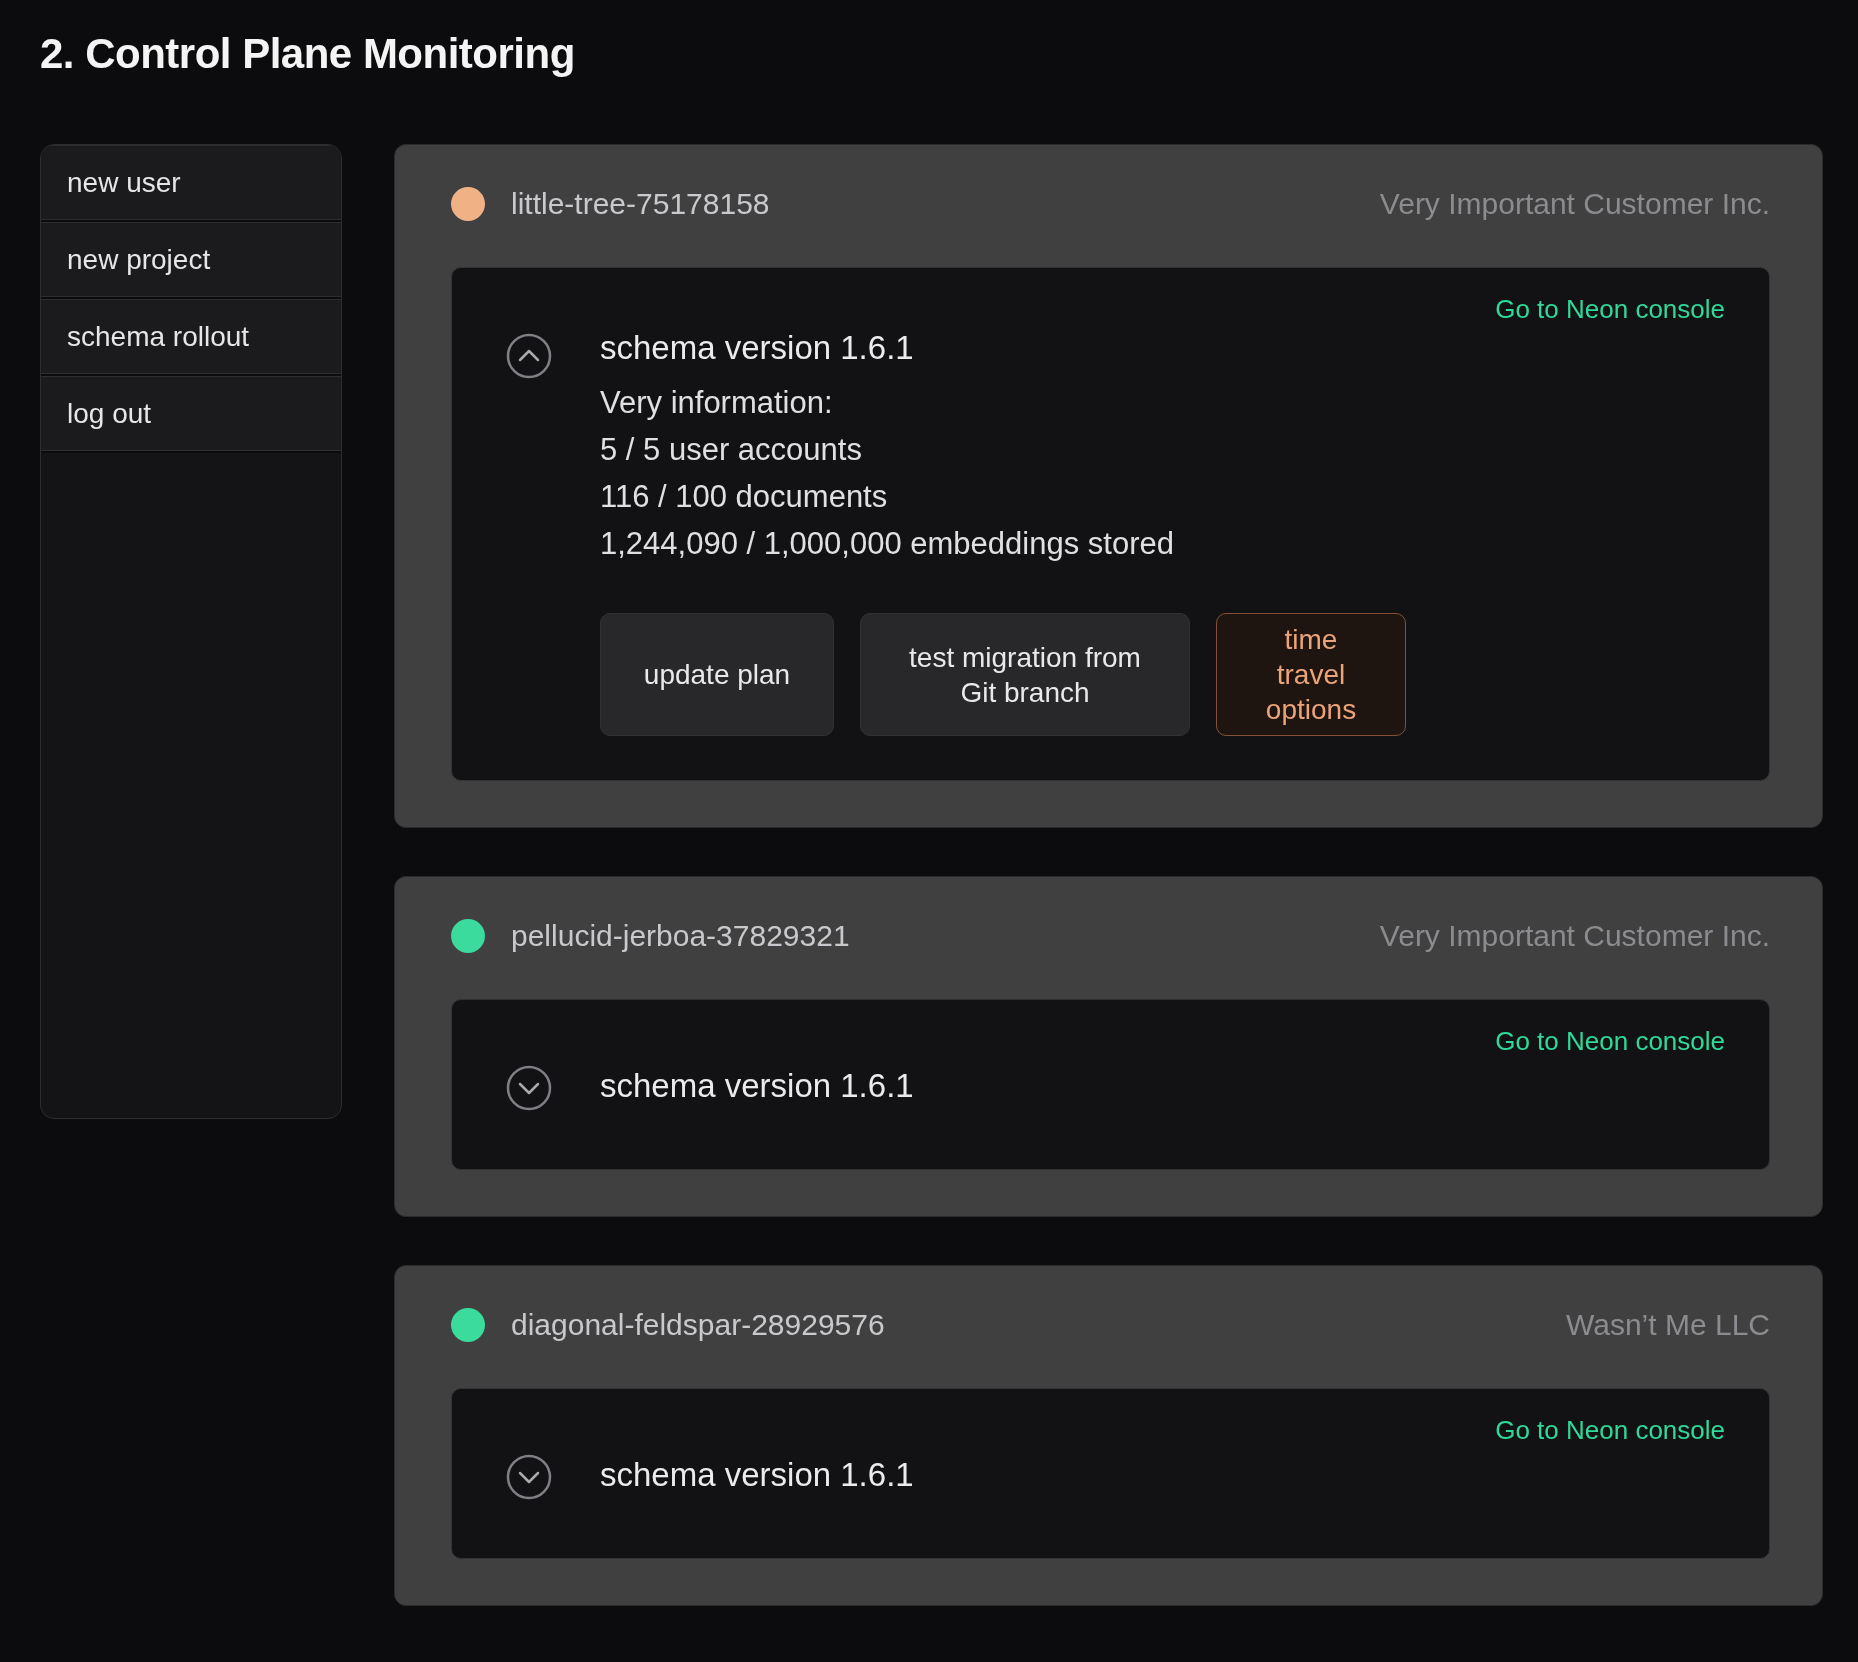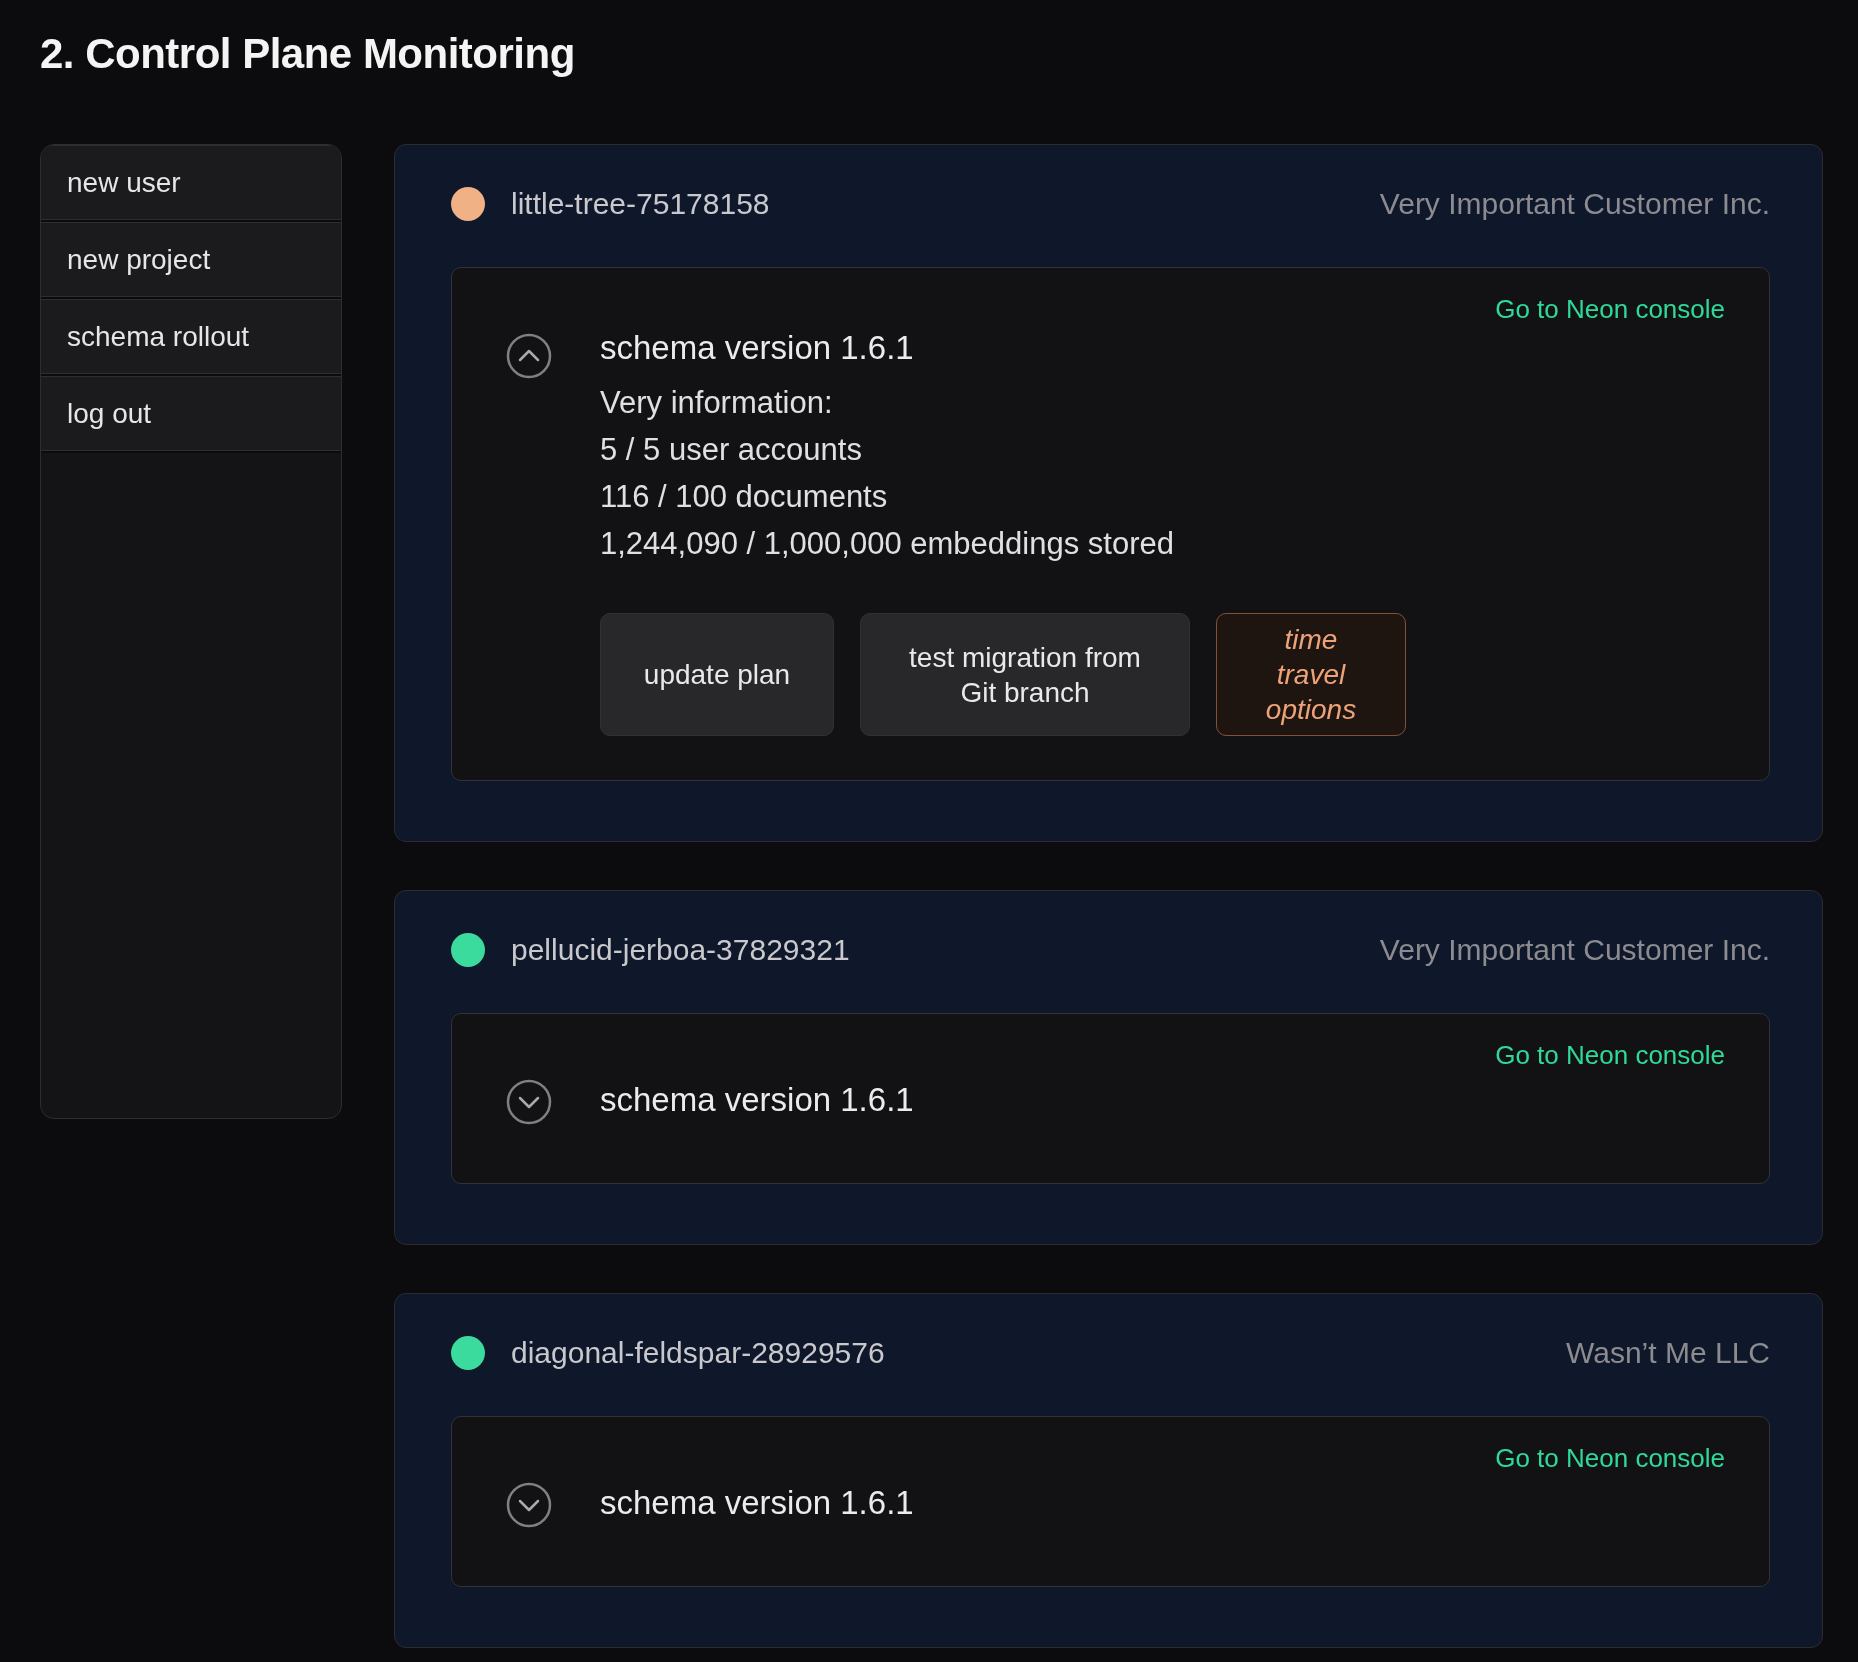--- a/index.html
+++ b/index.html
@@ -49,24 +49,24 @@
     cursor:pointer;
   }
   
   .cards {
     flex:1;
     display:flex;
     flex-direction:column;
     gap:48px;
   }
   .card {
-    background:#0f172a;
+    background:#404040;
     border:1px solid #2c2c2f;
     border-radius:12px;
-    padding:42px 52px 60px 56px;
+    padding:42px 52px 46px 56px;
   }
   .card-header {
     display:flex;
     align-items:center;
   }
   .status-dot {
     width:34px; height:34px;
     border-radius:50%;
     margin-right:26px;
     flex:none;
@@ -146,21 +146,20 @@
     border:1px solid #313135;
     color:#e9e9eb;
   }
   .btn-gray.wide { width:330px; }
   .btn-gray.narrow { width:234px; }
   .btn-orange {
     background:#1f1510;
     border:1px solid #815238;
     color:#eca379;
     width:190px;
-    font-style:italic;
   }
 </style>
 </head>
 <body>
 
 <h1 class="page-title">2. Control Plane Monitoring</h1>
 
 <div class="layout">
 
   <nav class="sidebar">

